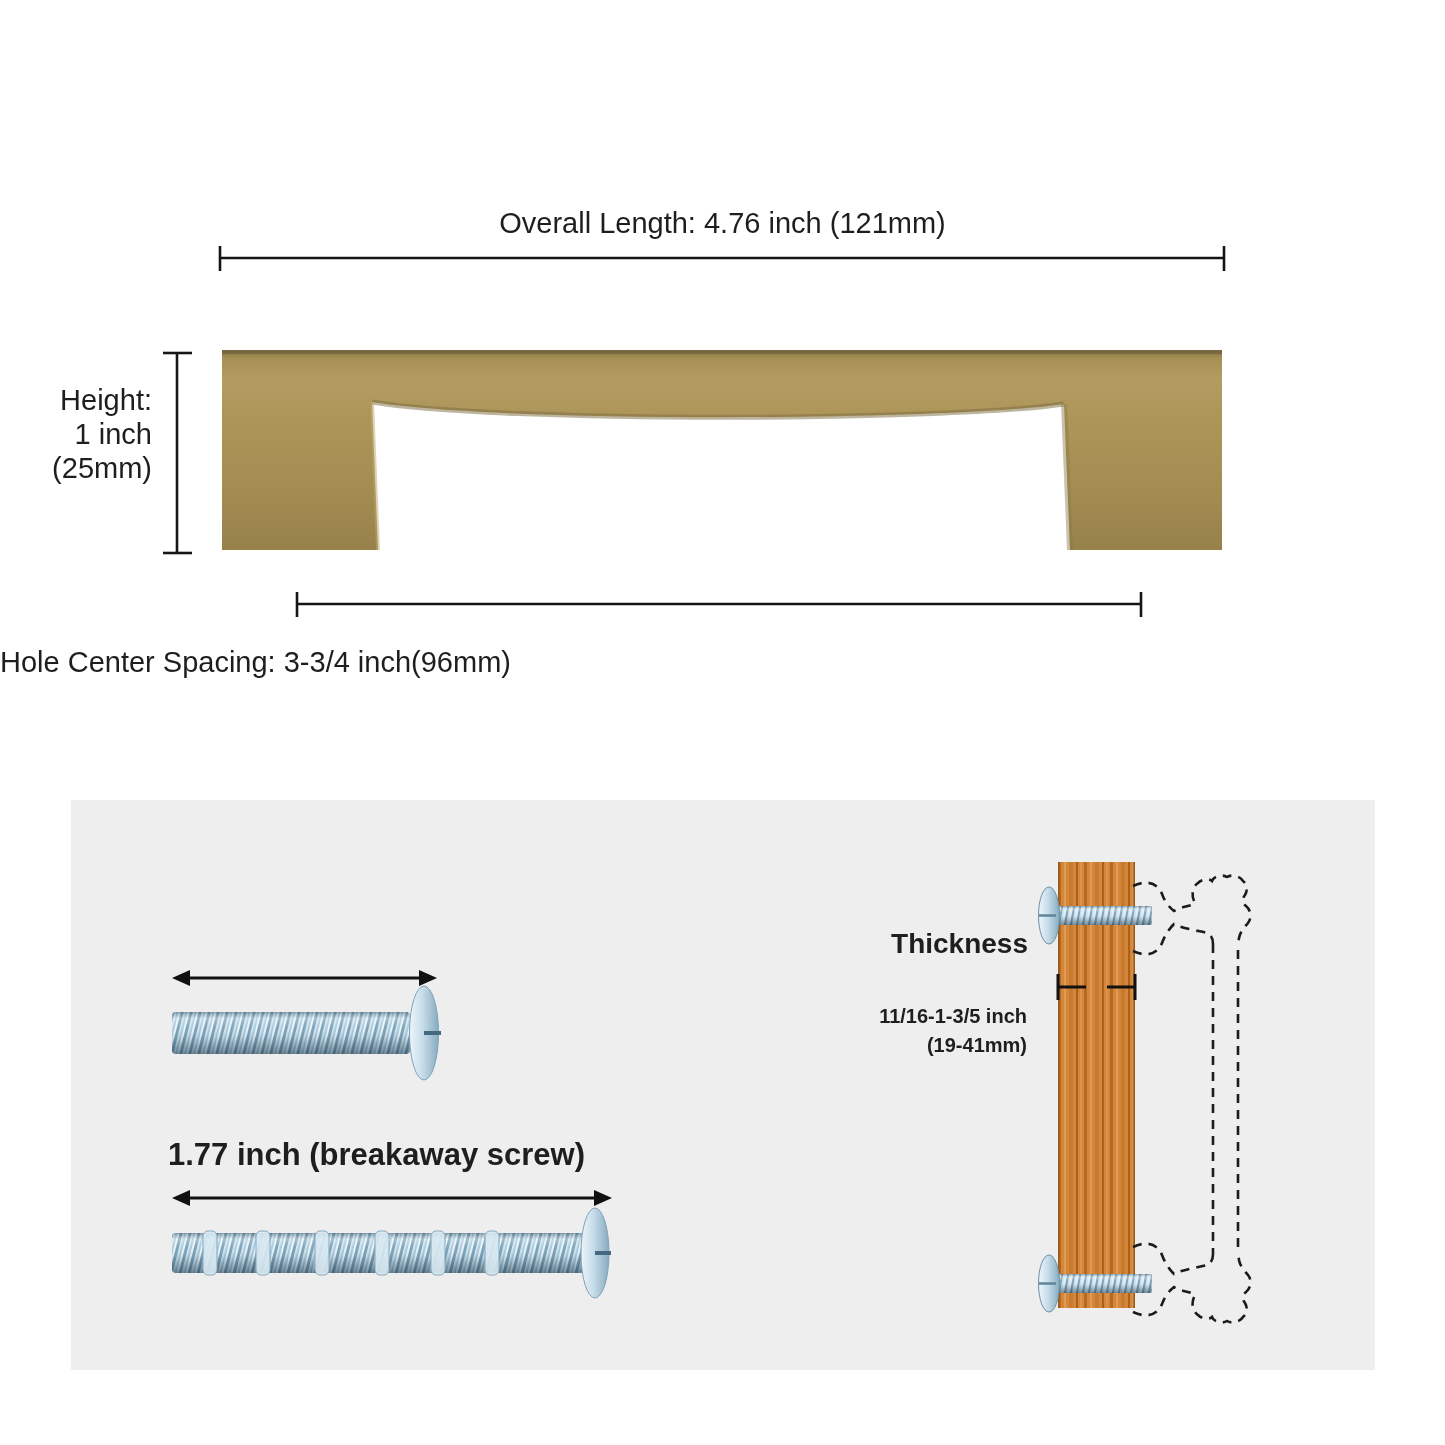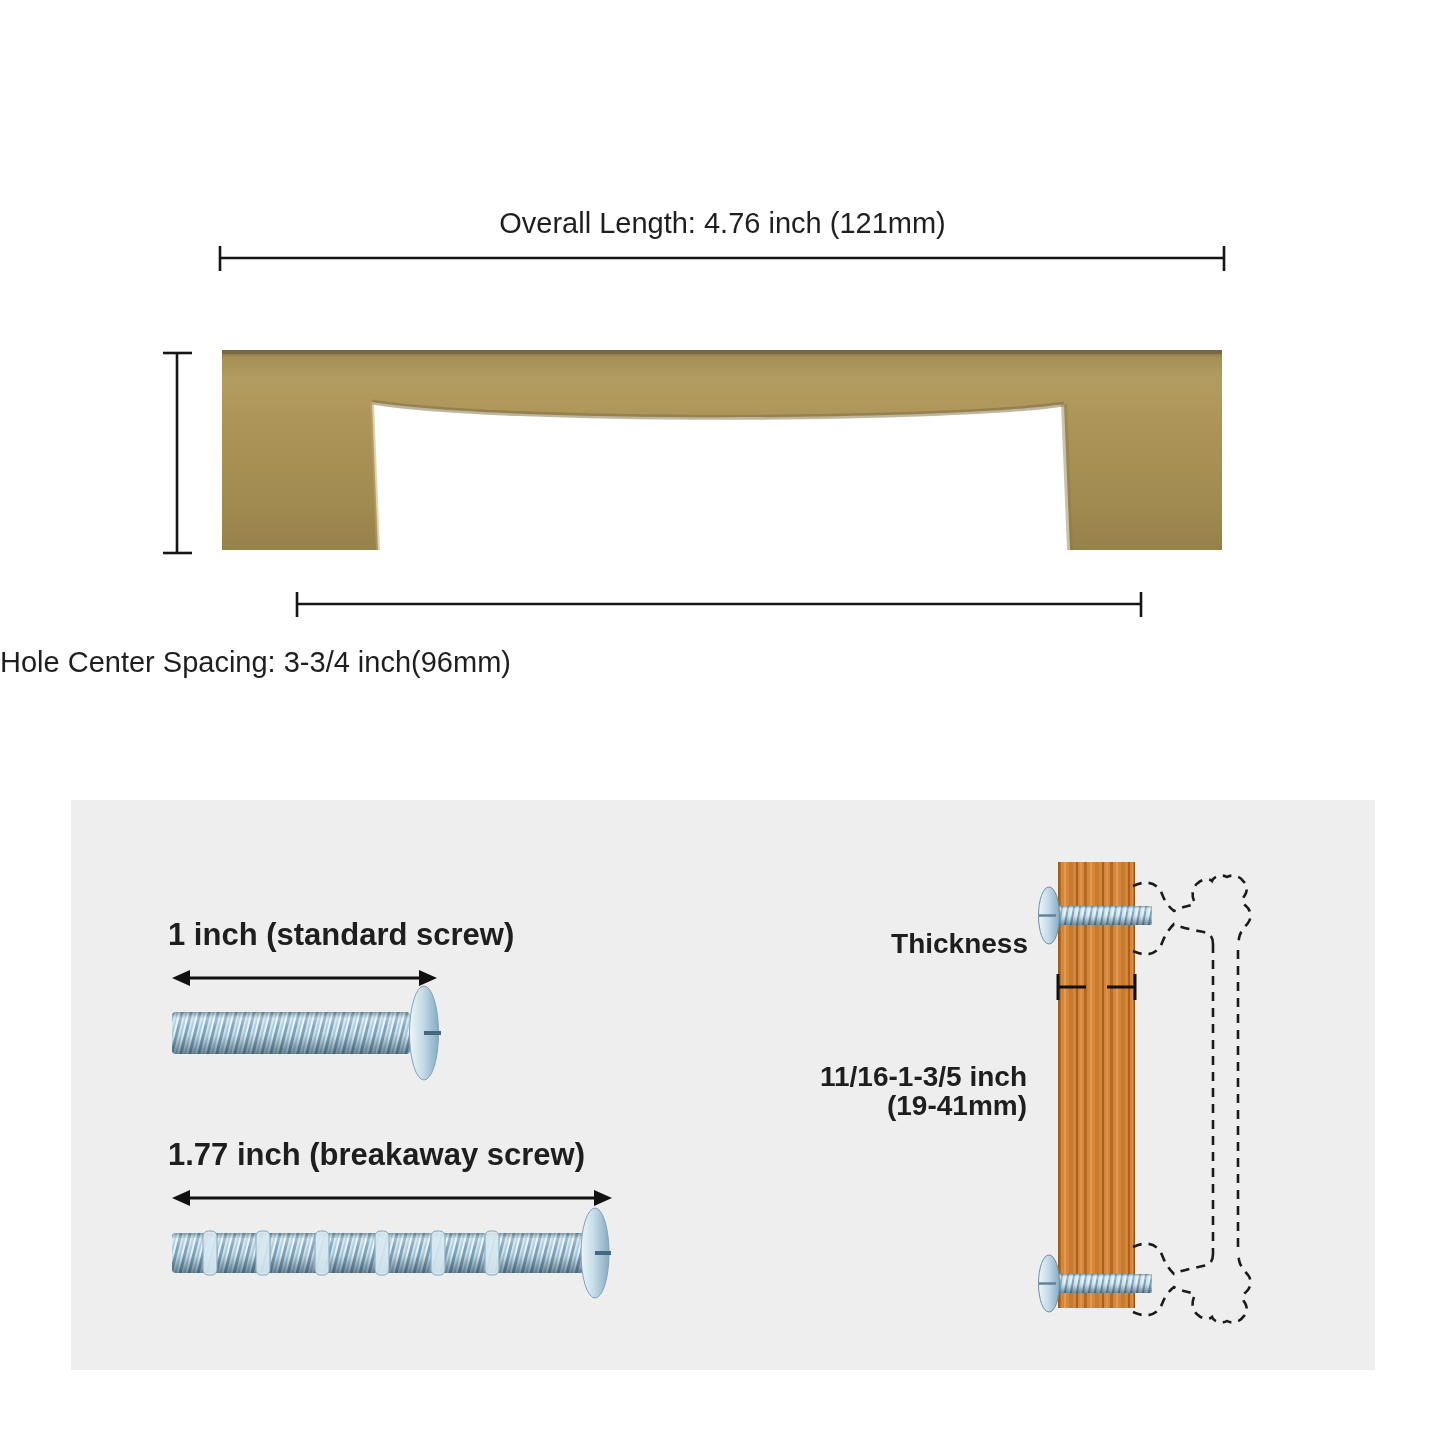--- a/index.html
+++ b/index.html
@@ -8,21 +8,21 @@
     font-family:"Liberation Sans", sans-serif;color:#1e1e1e;
   }
   .gfx{position:absolute;left:0;top:0;width:1445px;height:1445px;}
   .lbl{position:absolute;white-space:nowrap;color:#1e1e1e;}
   .lbl-overall{left:0;top:207px;width:1445px;text-align:center;font-size:29px;}
   .lbl-height{left:28px;top:383px;width:124px;text-align:right;font-size:29px;line-height:34px;white-space:normal;}
   .lbl-hole{left:0;top:646px;width:1445px;font-size:29px;}
   .lbl-screw1{left:168px;top:917px;font-size:31px;font-weight:600;}
   .lbl-screw2{left:168px;top:1137px;font-size:31px;font-weight:600;}
   .lbl-thick{right:417px;top:928px;font-size:28px;font-weight:bold;}
-  .lbl-range{right:418px;top:1062px;font-size:28px;font-weight:bold;text-align:right;line-height:29px;white-space:normal;width:400px;}
+  .lbl-range{right:418px;top:1002px;font-size:20px;font-weight:bold;text-align:right;line-height:29px;white-space:normal;width:400px;}
 </style>
 </head>
 <body>
 
 <div class="canvas">
 
   <svg class="gfx" viewBox="0 0 1445 1445" aria-hidden="true">
     <defs>
       <linearGradient id="brass" x1="0" y1="350" x2="0" y2="550" gradientUnits="userSpaceOnUse">
         <stop offset="0" stop-color="#7e6f41"></stop>
@@ -170,24 +170,28 @@
     <g stroke="#111111" stroke-width="3">
       <line x1="1058" y1="974" x2="1058" y2="1000"></line>
       <line x1="1058" y1="987" x2="1086" y2="987"></line>
       <line x1="1135" y1="974" x2="1135" y2="1000"></line>
       <line x1="1107" y1="987" x2="1135" y2="987"></line>
     </g>
   </svg>
 
   <div class="lbl lbl-overall">Overall Length: 4.76 inch (121mm)</div>
 
+  <div class="lbl lbl-height">
+    <div>Height:</div>
+    <div>1 inch</div>
+    <div>(25mm)</div>
+  </div>
 
   <div class="lbl lbl-hole">Hole Center Spacing: 3-3/4 inch(96mm)</div>
 
-  <div class="lbl lbl-screw1">1 inch (standard screw)</div>
 
   <div class="lbl lbl-screw2">1.77 inch (breakaway screw)</div>
 
   <div class="lbl lbl-thick">Thickness</div>
 
   <div class="lbl lbl-range">
     <div>11/16-1-3/5 inch</div>
     <div>(19-41mm)</div>
   </div>
 

